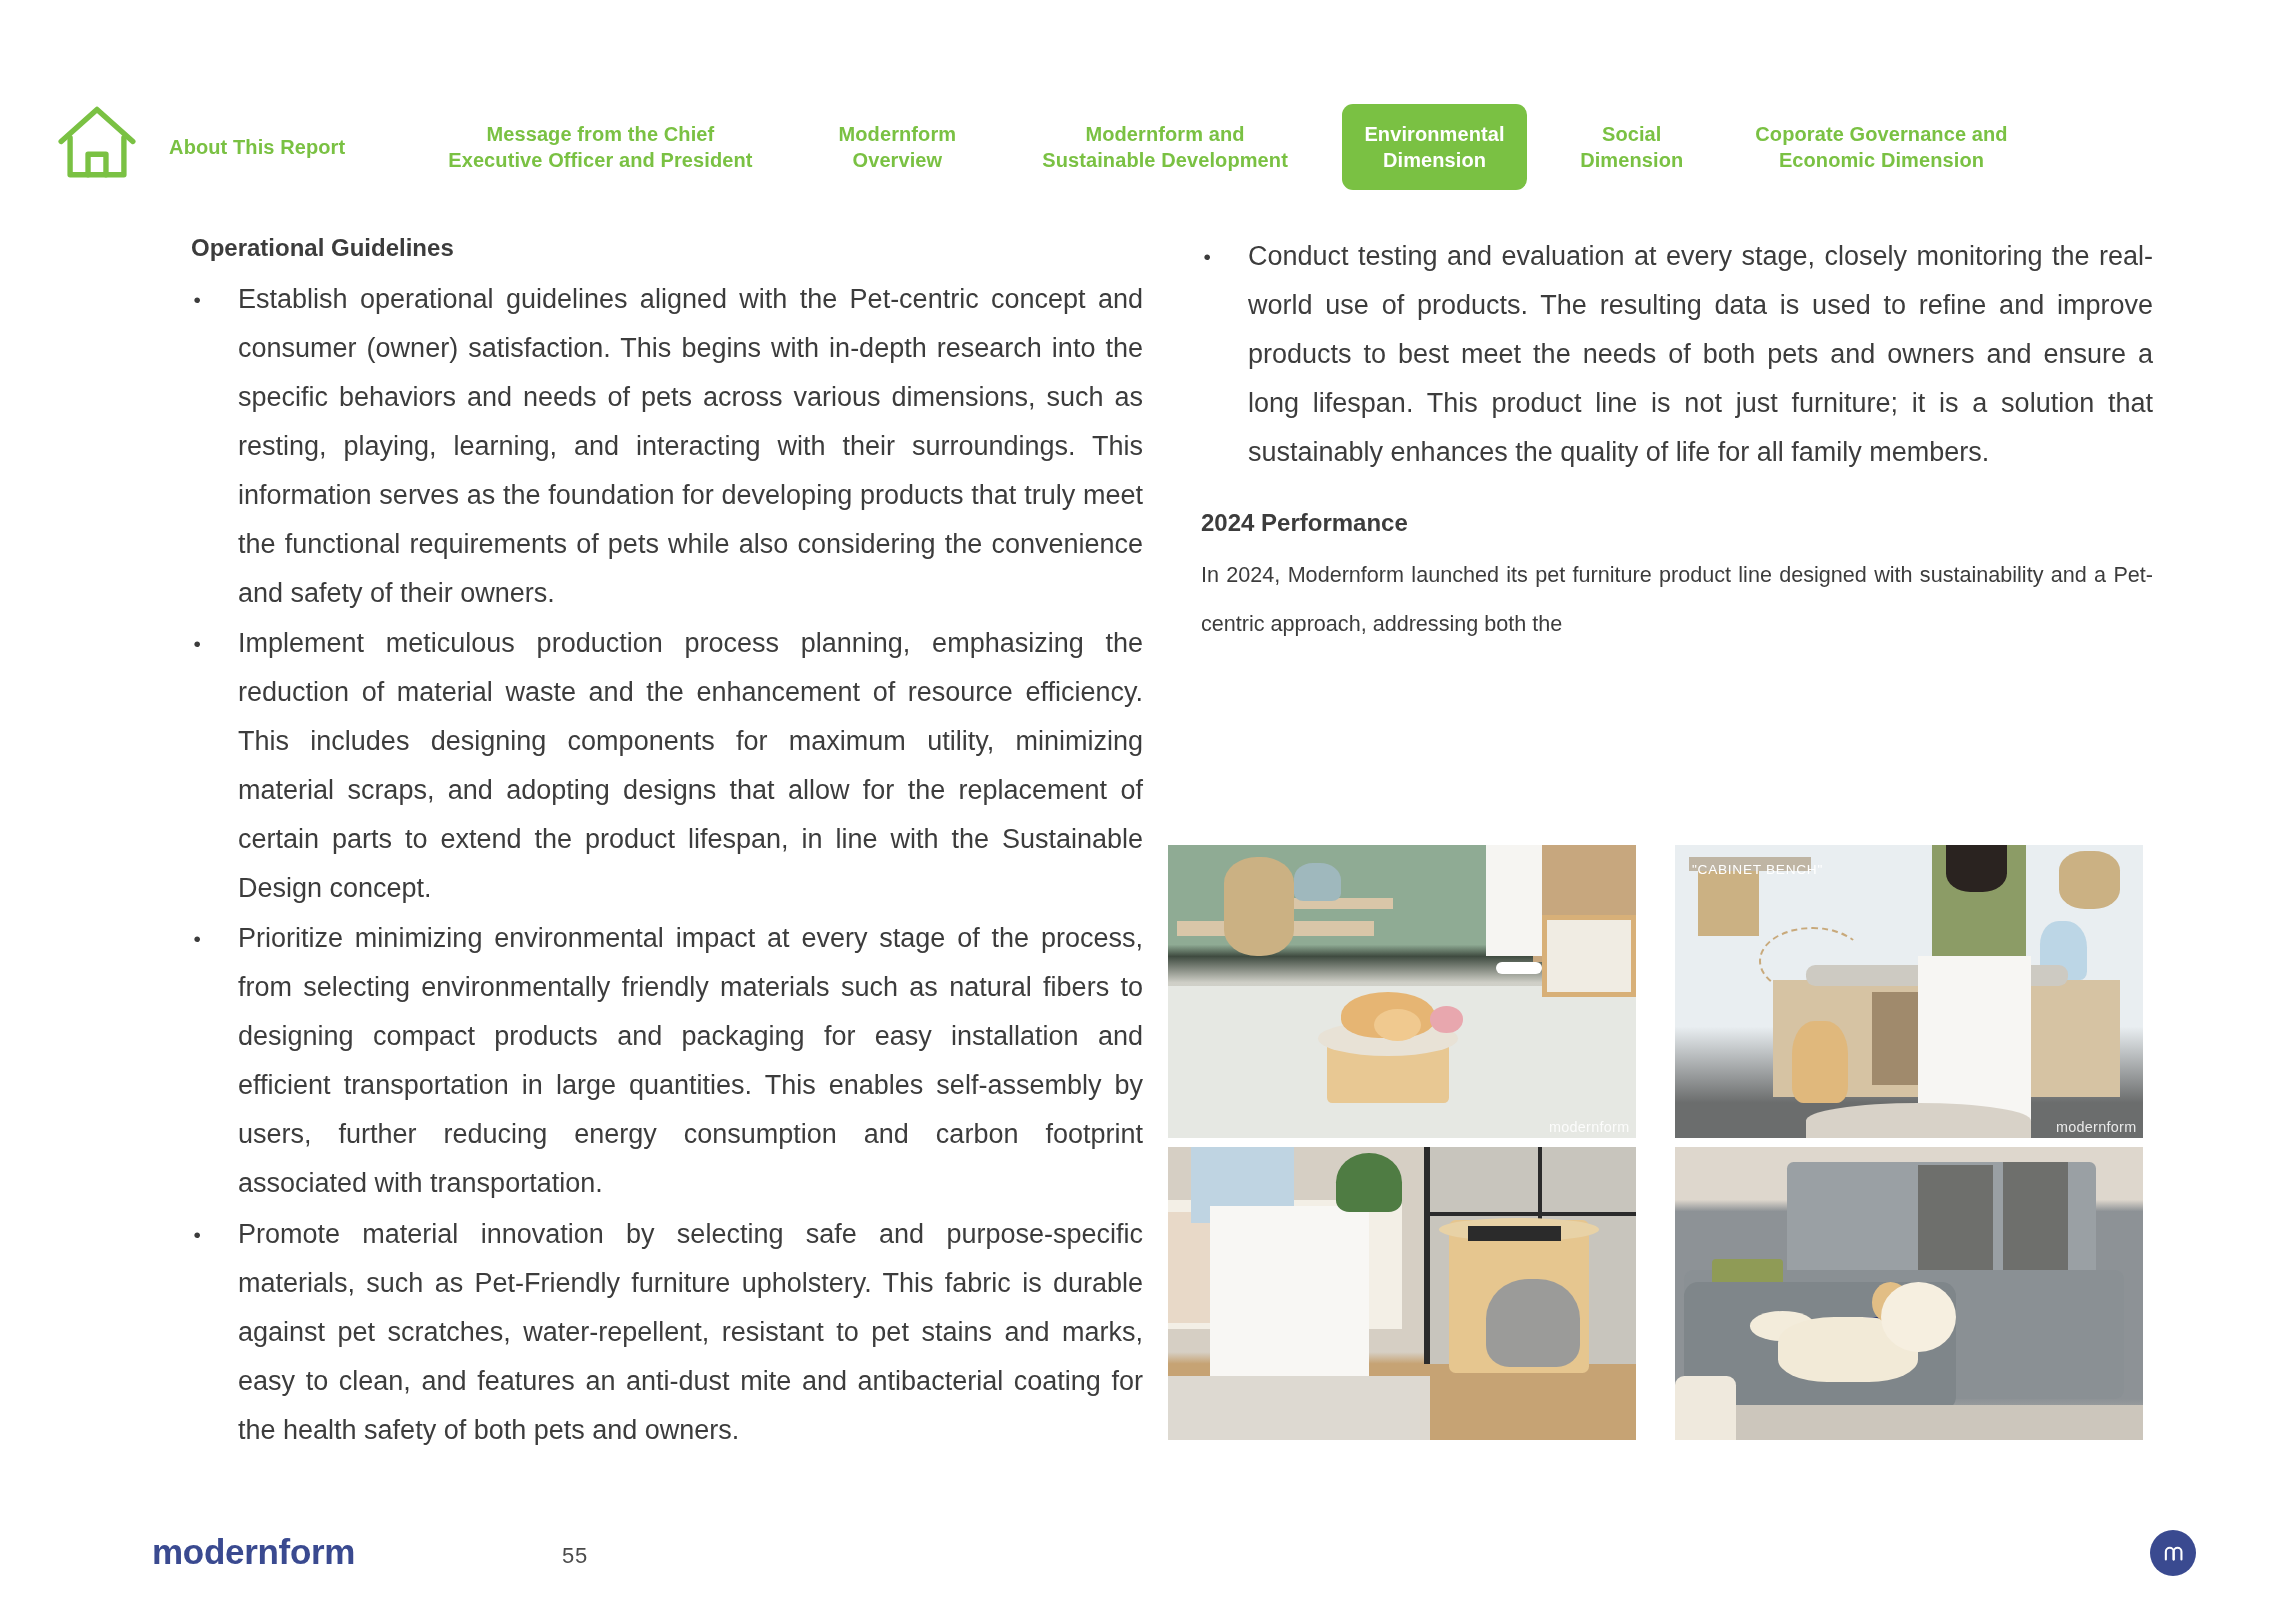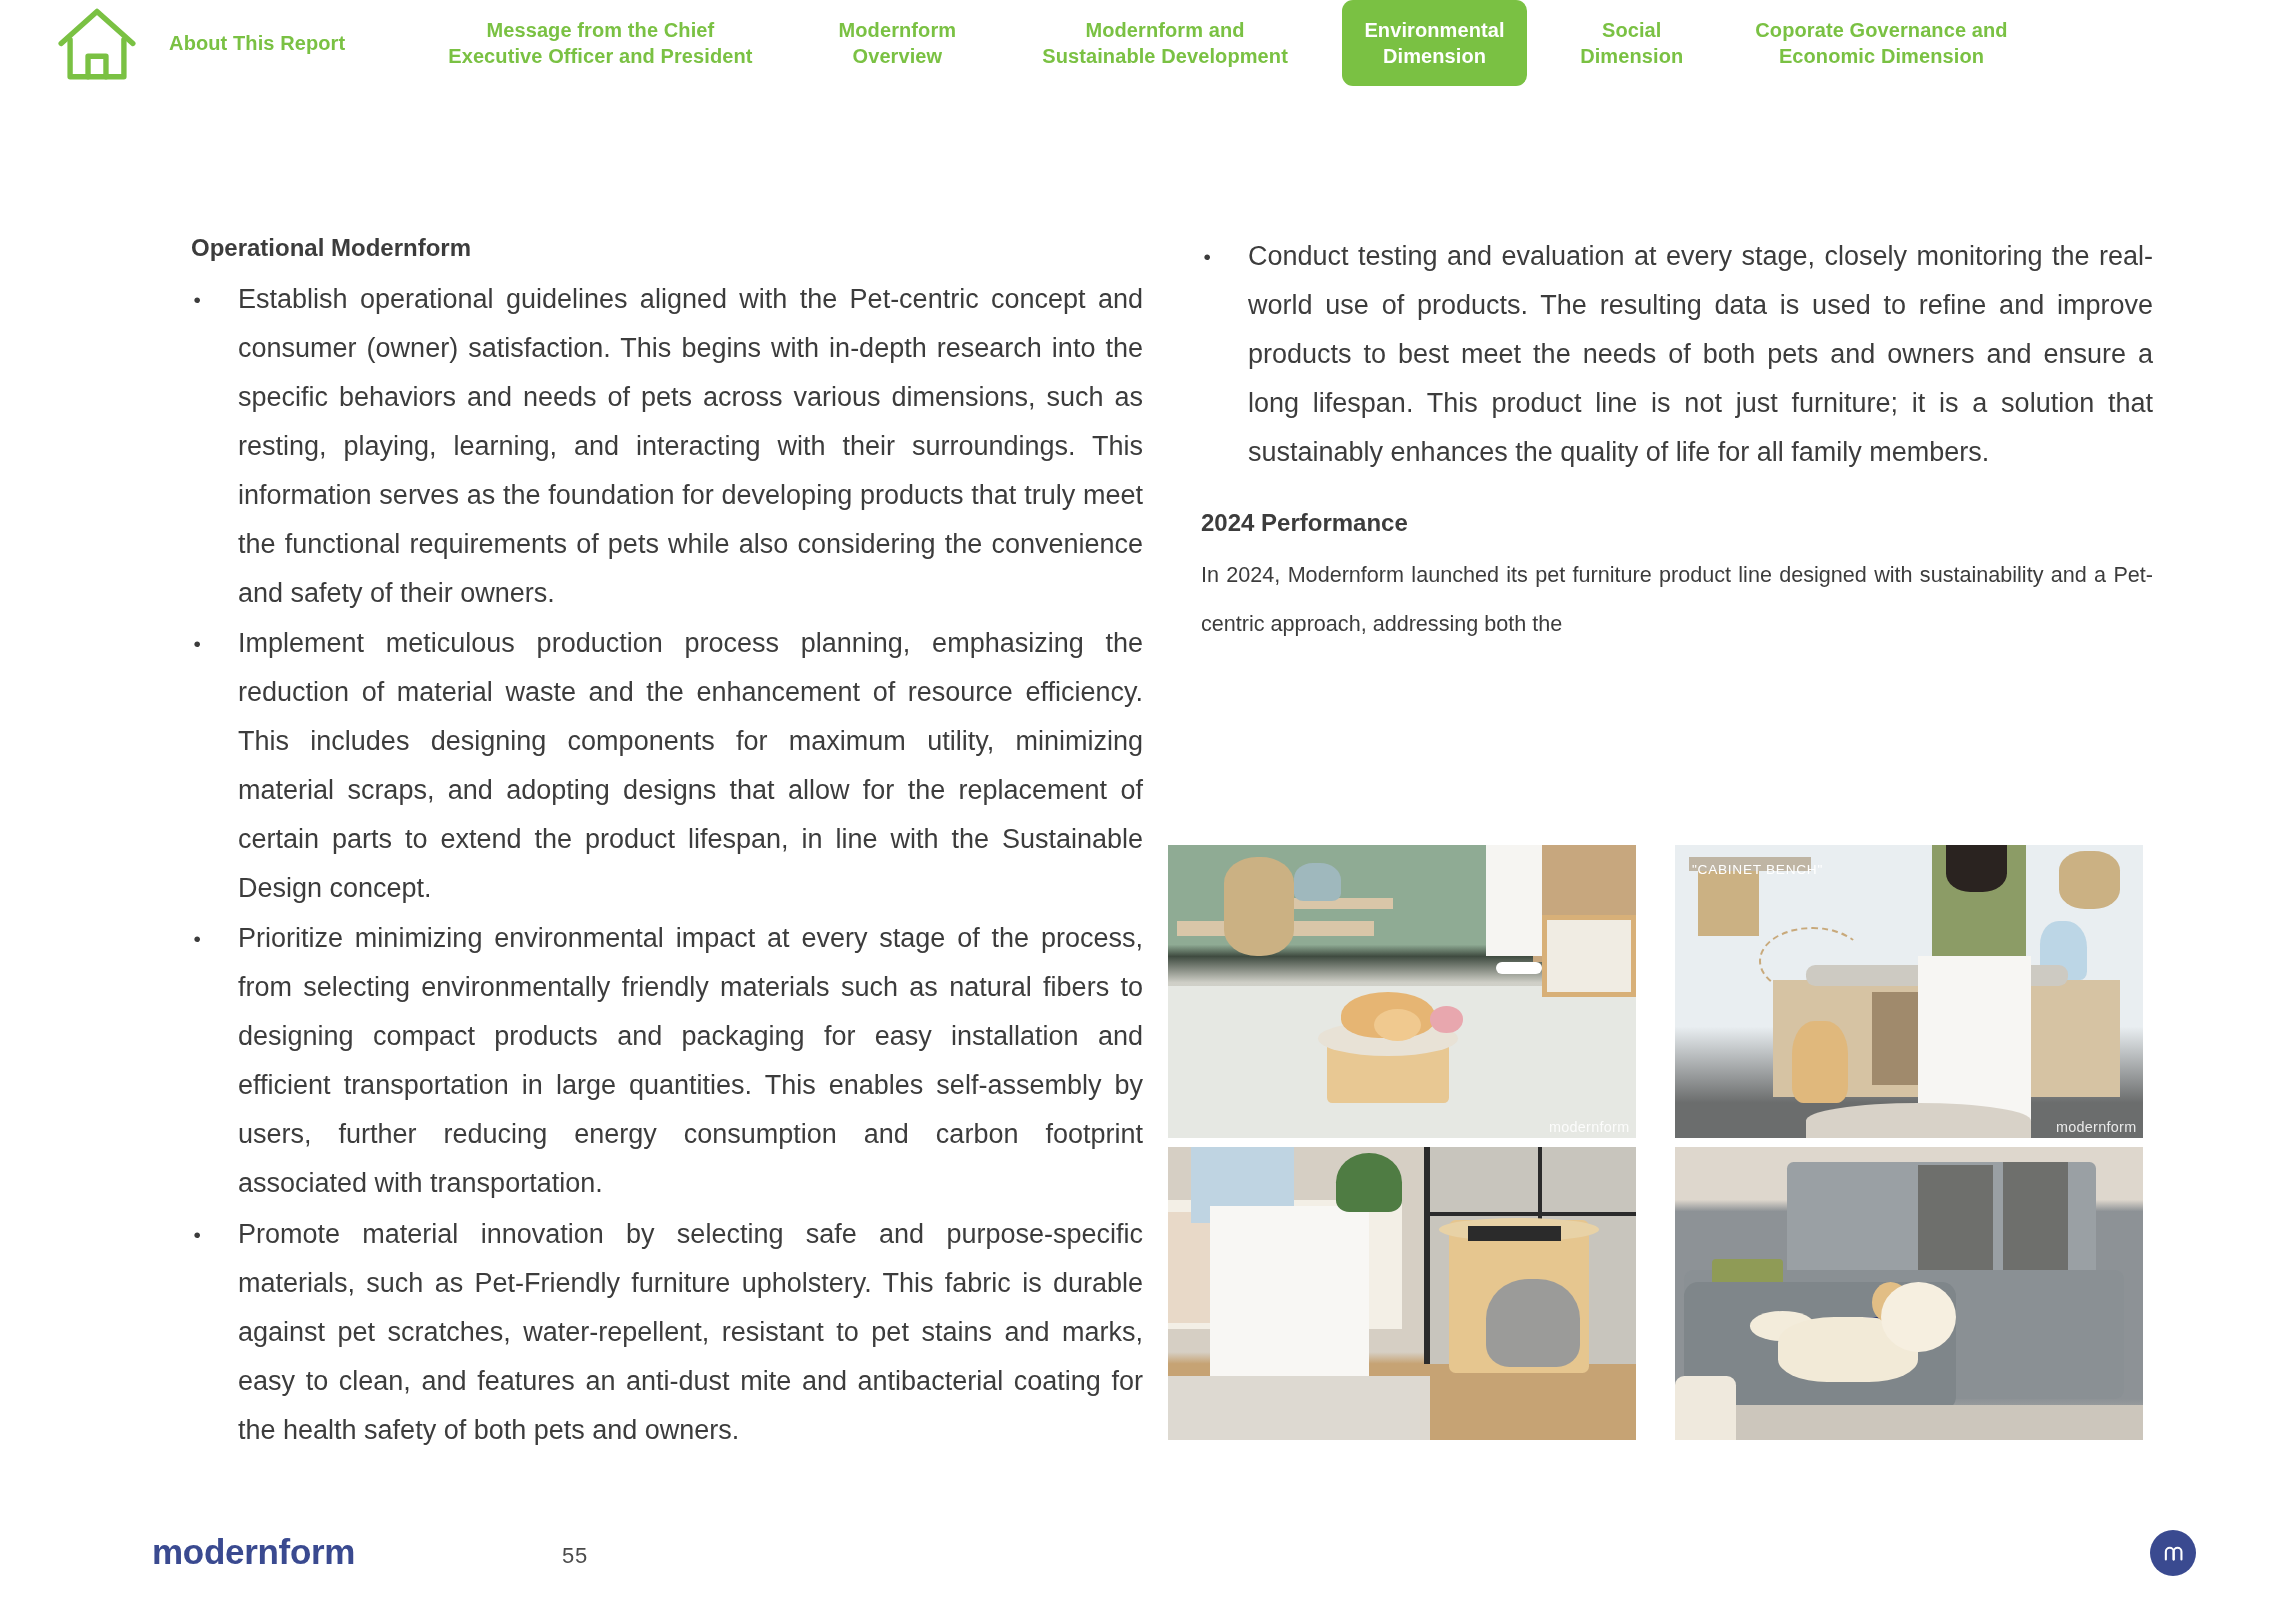--- a/index.html
+++ b/index.html
@@ -13,21 +13,21 @@
     position: relative;
     overflow: hidden;
   }
 
   
   .topnav {
     position: absolute;
     left: 0; top: 0;
     width: 2083px; height: 190px;
     display: flex;
-    align-items: flex-start;
+    align-items: flex-end;
   }
   .home-icon-wrap {
     margin-left: 51px;
     width: 92px; height: 92px;
     display: flex; align-items: center; justify-content: center;
     flex: 0 0 auto;
   }
   .nav-items {
     display: flex;
     align-items: center;
@@ -273,21 +273,21 @@
     <div class="nav-item">Social
 Dimension</div>
     <div class="nav-spacer-6"></div>
     <div class="nav-item">Coporate Governance and
 Economic Dimension</div>
   </div>
 </div>
 
 <div class="col col-left">
 
-  <h2 class="section-title">Operational Modernform</h2>
+  <h2 class="section-title">Operational Guidelines</h2>
 
   <ul class="bullets">
     <li class="bullet">
       <span class="bullet-dot">•</span>
       <span class="bullet-text">Establish operational guidelines aligned with the Pet-centric concept and consumer (owner) satisfaction. This begins with in-depth research into the specific behaviors and needs of pets across various dimensions, such as resting, playing, learning, and interacting with their surroundings. This information serves as the foundation for developing products that truly meet the functional requirements of pets while also considering the convenience and safety of their owners.</span>
     </li>
     <li class="bullet">
       <span class="bullet-dot">•</span>
       <span class="bullet-text">Implement meticulous production process planning, emphasizing the reduction of material waste and the enhancement of resource efficiency. This includes designing components for maximum utility, minimizing material scraps, and adopting designs that allow for the replacement of certain parts to extend the product lifespan, in line with the Sustainable Design concept.</span>
     </li>

